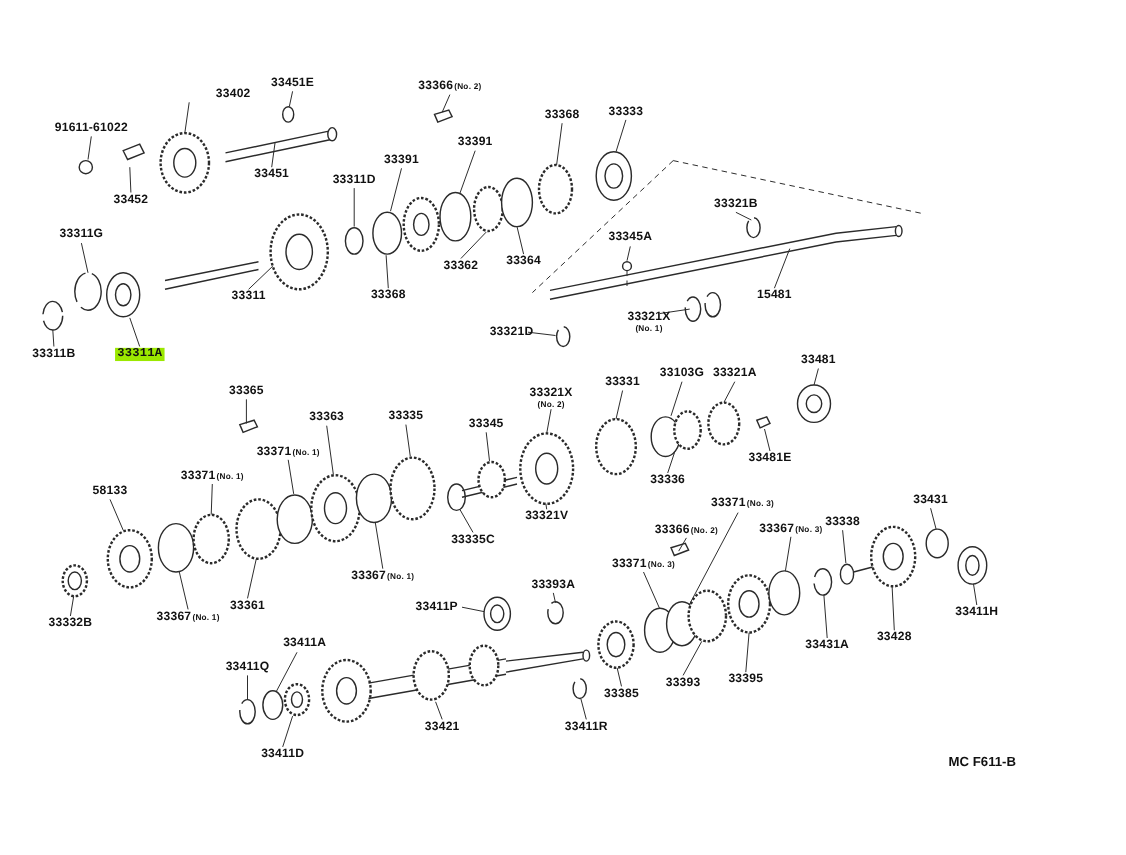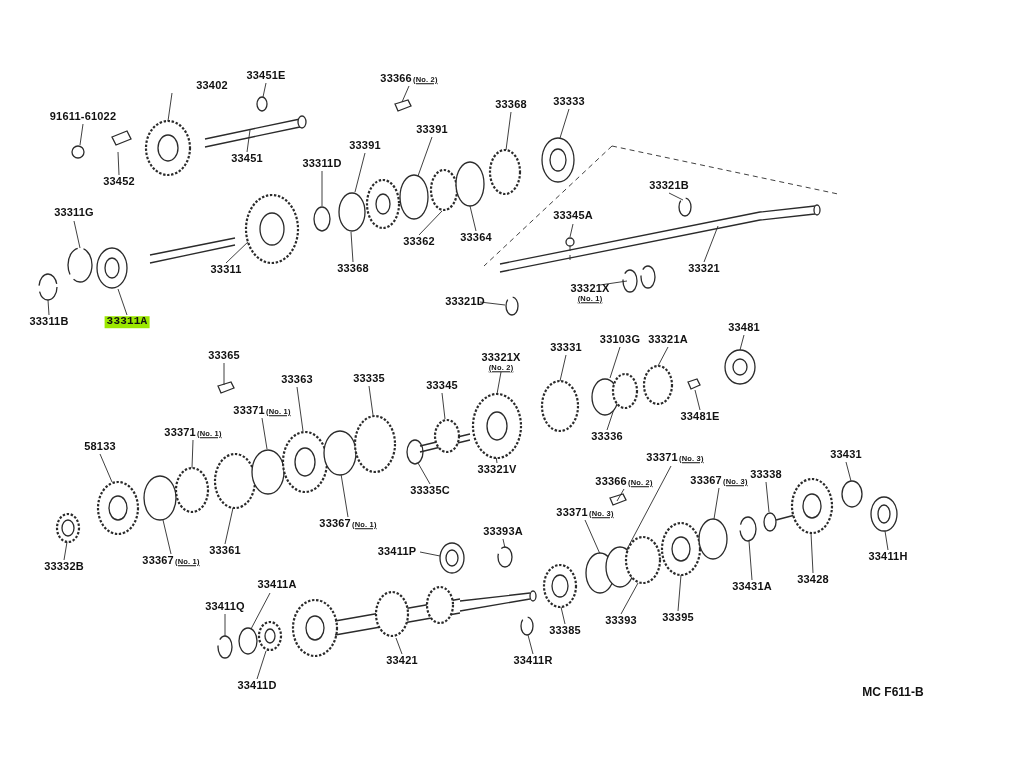--- a/index.html
+++ b/index.html
@@ -51,21 +51,20 @@
     color: #111111;
     white-space: nowrap;
     letter-spacing: 0.2px;
     line-height: 1.05;
     cursor: pointer;
     text-align: center;
   }
   .part-label .sub {
     font-size: 7.5px;
     margin-left: 1px;
-    text-decoration: underline;
   }
   .part-label.stacked .sub {
     display: block;
     margin-left: 0;
   }
   .part-label.highlighted {
     background: var(--hl, #9be800);
     padding: 0 2px;
     font-family: Liberation Mono, monospace;
   }
@@ -265,21 +264,21 @@
       <div class="part-label highlighted" style="left: 127px; top: 322px;">
     <span class="txt">33311A</span>
   </div>
       <div class="part-label" style="left: 573px; top: 216px;">
     <span class="txt">33345A</span>
   </div>
       <div class="part-label" style="left: 669px; top: 186px;">
     <span class="txt">33321B</span>
   </div>
       <div class="part-label" style="left: 704px; top: 269px;">
-    <span class="txt">33321</span>
+    <span class="txt">15481</span>
   </div>
       <div class="part-label stacked" style="left: 590px; top: 293px;">
     <span class="txt">33321X</span><span class="sub">(No. 1)</span>
   </div>
       <div class="part-label" style="left: 465px; top: 302px;">
     <span class="txt">33321D</span>
   </div>
       <div class="part-label" style="left: 224px; top: 356px;">
     <span class="txt">33365</span>
   </div>

